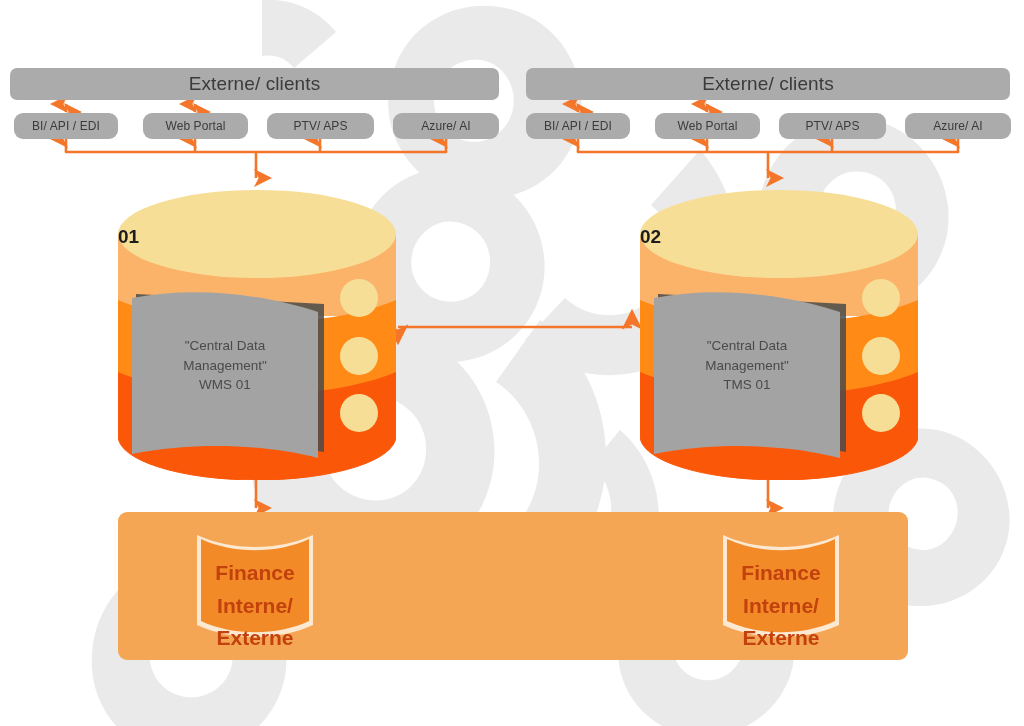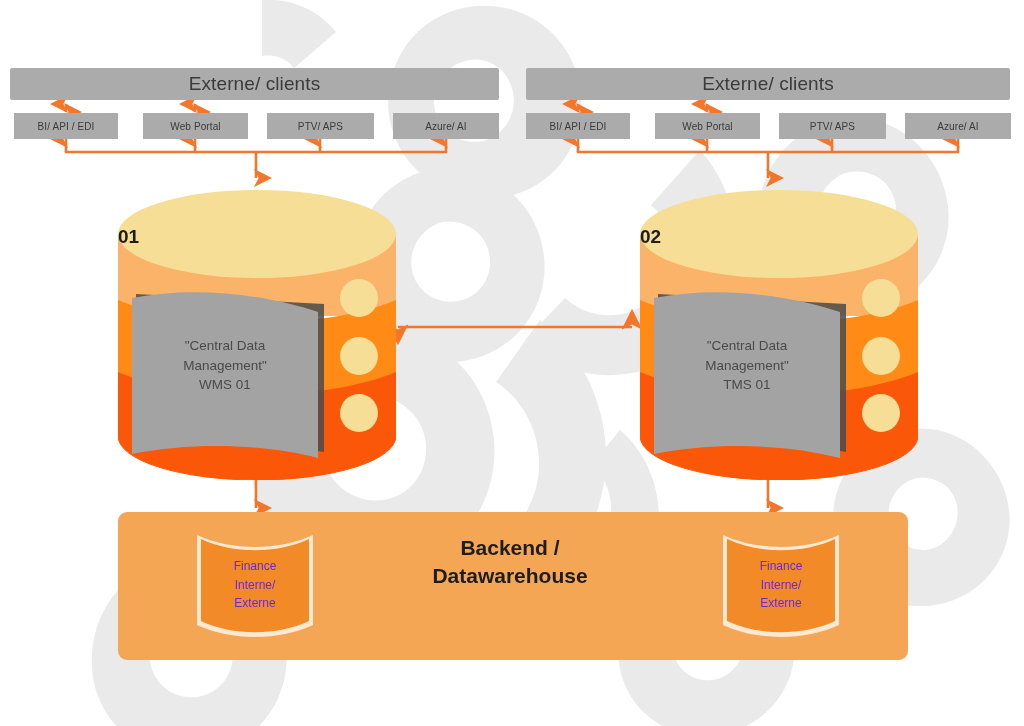--- a/index.html
+++ b/index.html
@@ -10,28 +10,28 @@
     position:relative;
   }
   #stage{position:absolute;inset:0;width:1024px;height:726px;}
   .watermark{position:absolute;inset:0;pointer-events:none;}
   svg.layer{position:absolute;left:0;top:0;width:1024px;height:726px;overflow:visible;}
 
   
   .pill{
     position:absolute;
     background:#ABABAB;
-    border-radius:0;
+    border-radius:9px;
     display:flex;align-items:center;justify-content:center;
     color:#3b3b3b;
-    font-size:10px;
+    font-size:12px;
     letter-spacing:.1px;
     white-space:nowrap;
   }
-  .pill.bar{font-size:19px;border-radius:2px;}
+  .pill.bar{font-size:19px;border-radius:7px;}
 
   
   .cyl{position:absolute;}
   .cyl .num{
     position:absolute;left:0;right:0;text-align:left;
     font-weight:bold;font-size:19px;color:#1d1d1d;
   }
   .doc-label{
     position:absolute;text-align:center;
     font-size:13.5px;line-height:1.45;color:#4a4a4a;
@@ -44,22 +44,22 @@
     background:#F5A655;
     border-radius:9px;
   }
   .backend-title{
     position:absolute;text-align:center;
     font-weight:bold;font-size:21px;line-height:1.35;
     color:#1d1d1d;white-space:pre-line;
   }
   .fin-label{
     position:absolute;text-align:center;
-    font-weight:normal;font-size:12px;line-height:1.55;
-    color:#6d28d9;white-space:pre-line;
+    font-weight:bold;font-size:21px;line-height:1.55;
+    color:#c2410c;white-space:pre-line;
   }
 </style>
 </head>
 <body>
 
 <div id="stage">
 
   <svg class="layer watermark" viewBox="0 0 1024 726">
     <g fill="#EAEAEA">
       <path d="M455 10 c60 -18 120 22 126 84 c6 62 -44 110 -104 104 c-60 -6 -100 -62 -86 -118 c9 -38 34 -60 64 -70 z
@@ -214,22 +214,20 @@
       <path d="M14 108 C76 96 146 104 200 122 L200 268 C146 254 76 252 14 264 Z" fill="#A3A3A3"></path>
     </svg>
     <div class="num" style="top:36px;">02</div>
     <div class="doc-label" style="left:14px;top:146px;width:186px;">"Central Data
 Management"
 TMS 01</div>
   </div>
 
   <div class="backend" style="left:118px;top:512px;width:790px;height:148px;"></div>
 
-  <div class="backend-title" style="left:300px;top:534px;width:420px;">Backend /
-Datawarehouse</div>
 
   <svg style="position:absolute;left:193px;top:533px;width:124px;height:108px;" viewBox="0 0 124 108">
     <path d="M4 2 C38 18 86 18 120 2 L120 92 C86 108 38 108 4 92 Z" fill="#FDE8D2"></path>
     <path d="M8 6 C40 21 84 21 116 6 L116 88 C84 103 40 103 8 88 Z" fill="#F28A27"></path>
   </svg>
   <div class="fin-label" style="left:193px;top:557px;width:124px;">Finance
 Interne/
 Externe</div>
 
   <svg style="position:absolute;left:719px;top:533px;width:124px;height:108px;" viewBox="0 0 124 108">

